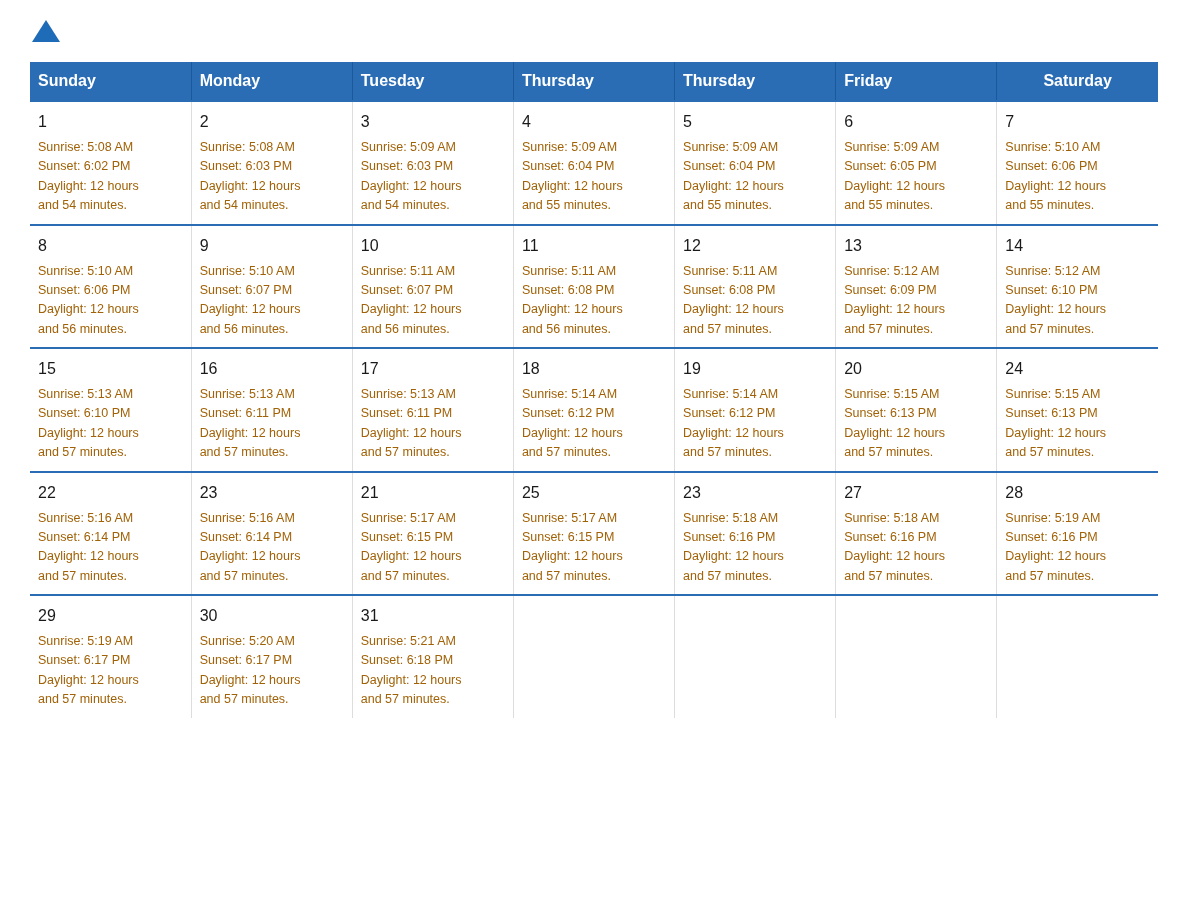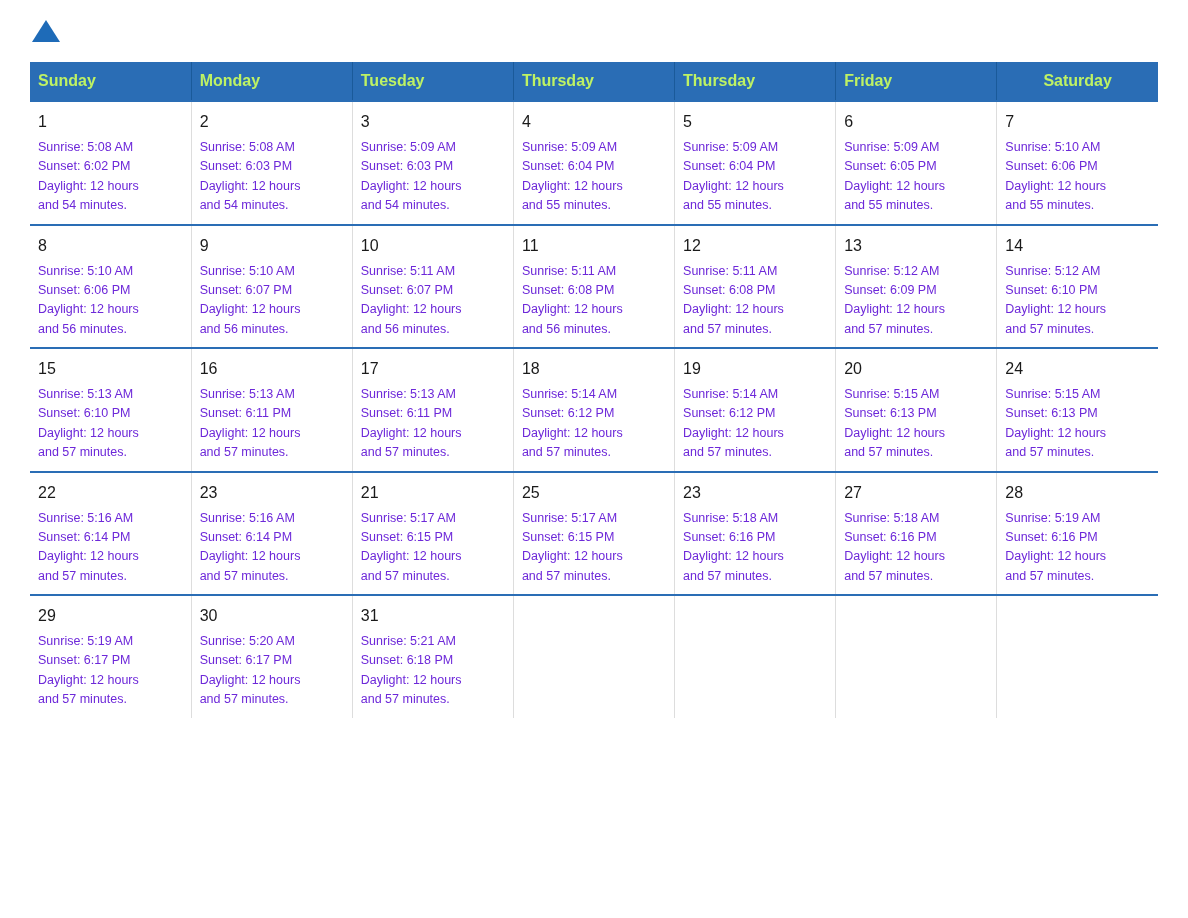--- a/index.html
+++ b/index.html
@@ -58,21 +58,21 @@
       color: #1a1a1a;
       margin-top: 6px;
     }
     table {
       width: 100%;
       border-collapse: collapse;
       table-layout: fixed;
     }
     thead tr th {
       background-color: #2a6db5;
-      color: #bef264;
+      color: #ffffff;
       padding: 10px 8px;
       text-align: left;
       font-size: 16px;
       font-weight: bold;
       border-right: 1px solid #1a5a9a;
     }
     thead tr th:last-child { border-right: none; text-align: center; }
     tbody tr td {
       vertical-align: top;
       padding: 8px 8px;
@@ -85,21 +85,21 @@
     }
     tbody tr td:last-child { border-right: none; }
     tbody tr td .day-num {
       font-size: 16px;
       font-weight: normal;
       display: block;
       margin-bottom: 4px;
     }
     tbody tr td .day-info {
       font-size: 12.5px;
-      color: #6d28d9;
+      color: #a16207;
       line-height: 1.55;
     }
     tbody tr td.empty {
       background: #fff;
     }
   </style>
 </head>
 <body>
 
 <div class="header">

